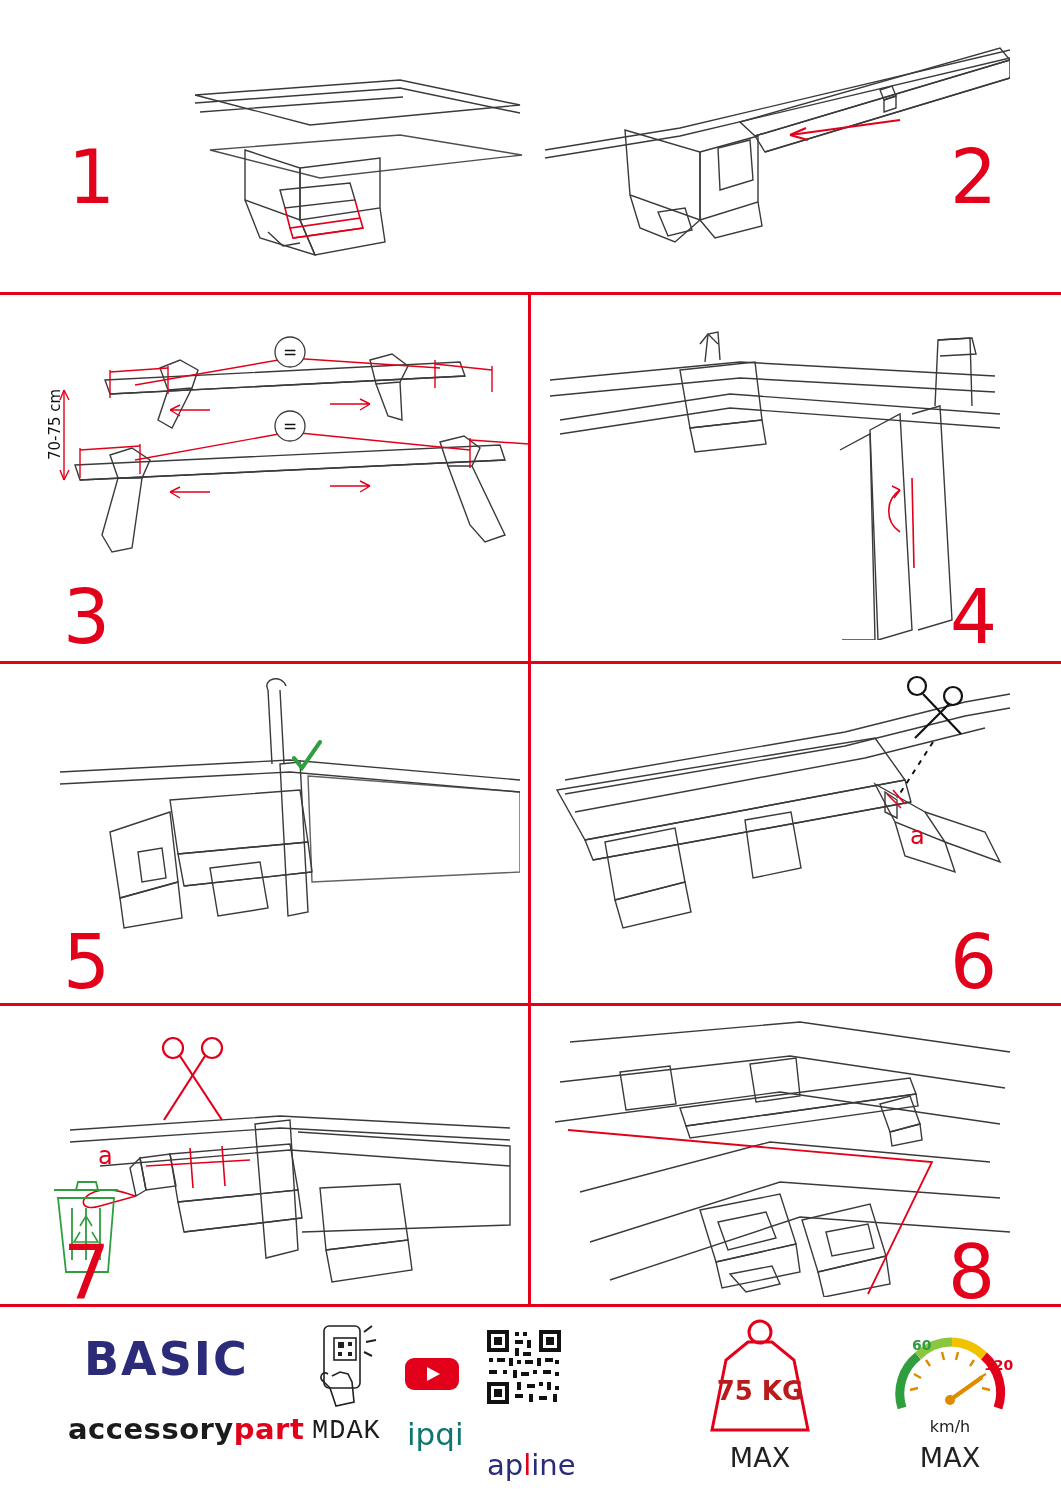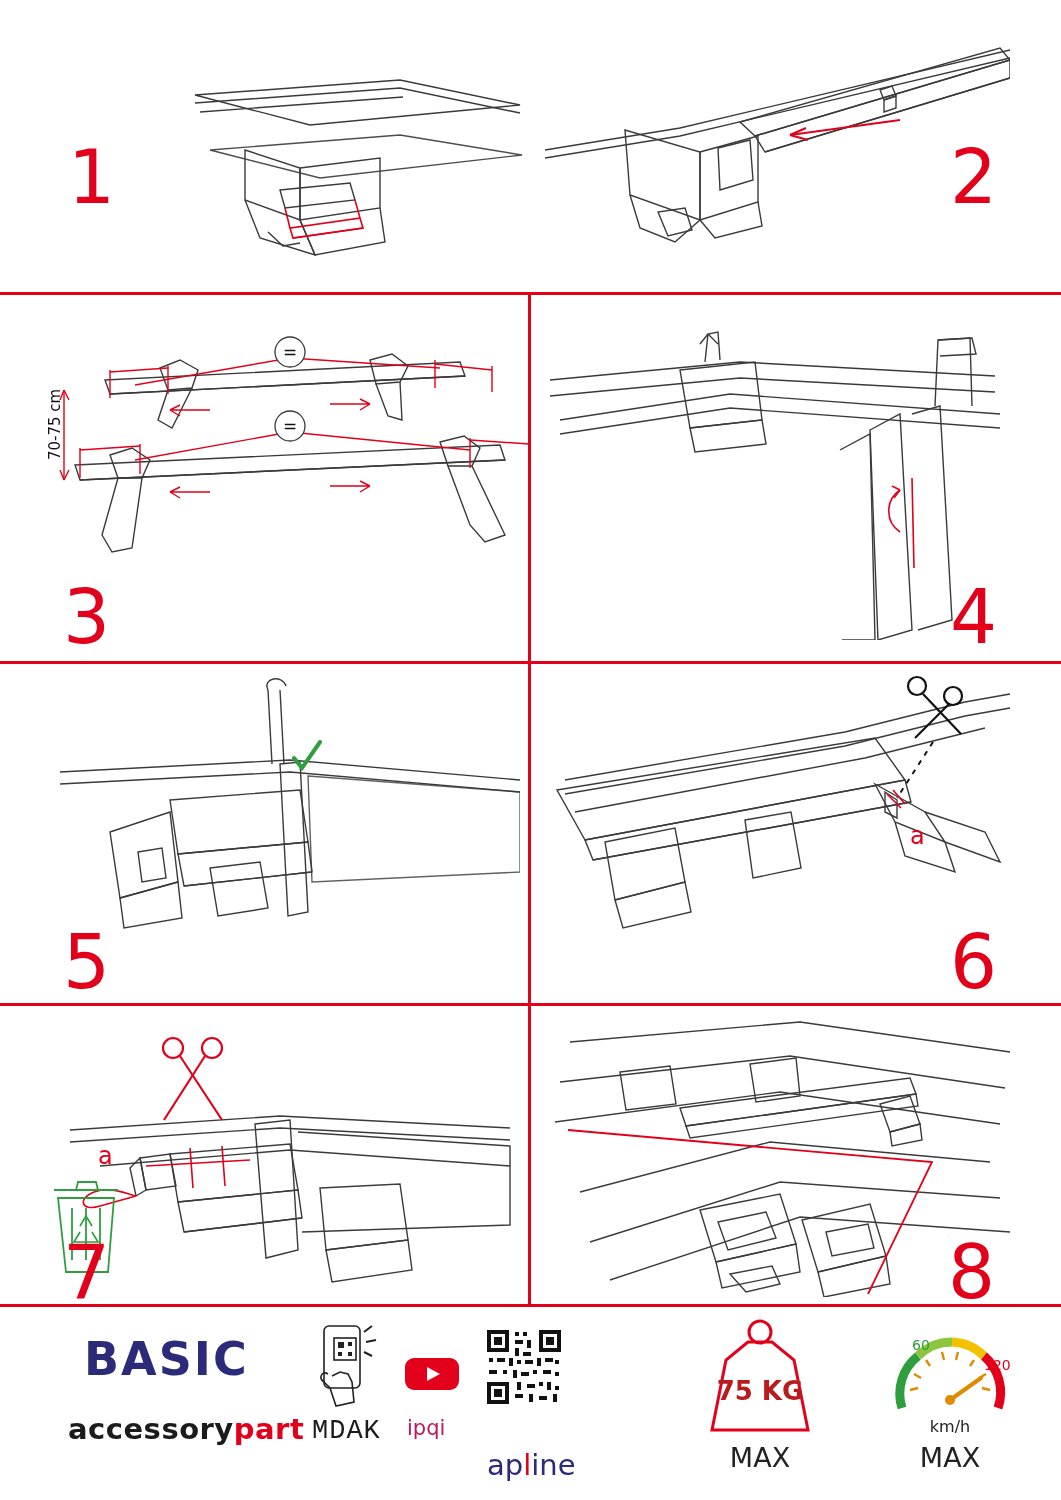--- a/index.html
+++ b/index.html
@@ -89,22 +89,22 @@
     font-family: Liberation Mono, monospace;
     font-size: 27px;
     letter-spacing: 1px;
     color: #1b1b1b;
     margin-left: 24px;
   }
   .brand-ipqi {
     position: absolute;
     left: 407px; top: 112px;
     font-family: "DejaVu Sans", sans-serif;
-    font-size: 21px;
-    color: #be185d;
+    font-size: 31px;
+    color: #0f766e;
   }
   .brand-apline {
     position: absolute;
     left: 487px; top: 110px;
     font-family: "DejaVu Sans", sans-serif;
     font-size: 29px;
     color: #2b2b7a;
     margin-top: 34px;
   }
   .brand-apline .ln { color: #e2001a; }
@@ -501,21 +501,21 @@
       <svg width="140" height="130" viewBox="0 0 140 130">
         <g fill="none" stroke="#e2001a" stroke-width="3">
           <circle cx="70" cy="18" r="11"></circle>
           <path d="M58 28 L36 46 L22 116 L118 116 L104 46 L82 28 Z"></path>
         </g>
       </svg>
     </div>
     <div class="kg-text">75 KG</div>
     <div class="weight-label">MAX</div>
 
-    <div style="position:absolute; left:880px; top:12px;">
+    <div style="position:absolute; left:880px; top:12px;font-weight:bold;">
       <svg width="140" height="112" viewBox="0 0 140 112">
         <g fill="none" stroke-width="9" stroke-linecap="butt">
           <path d="M22 92 A48 48 0 0 1 38 40" stroke="#2e9e3e"></path>
           <path d="M38 40 A48 48 0 0 1 72 26" stroke="#8bc63e"></path>
           <path d="M72 26 A48 48 0 0 1 104 40" stroke="#f2c200"></path>
           <path d="M104 40 A48 48 0 0 1 118 92" stroke="#e2001a"></path>
         </g>
         <g stroke="#e08a00" stroke-width="2.4">
           <path d="M30 74 L38 72 M34 58 L41 62 M46 44 L50 50 M62 36 L64 44 M78 36 L76 44 M94 44 L90 50 M106 58 L99 62 M110 74 L102 72"></path>
         </g>

